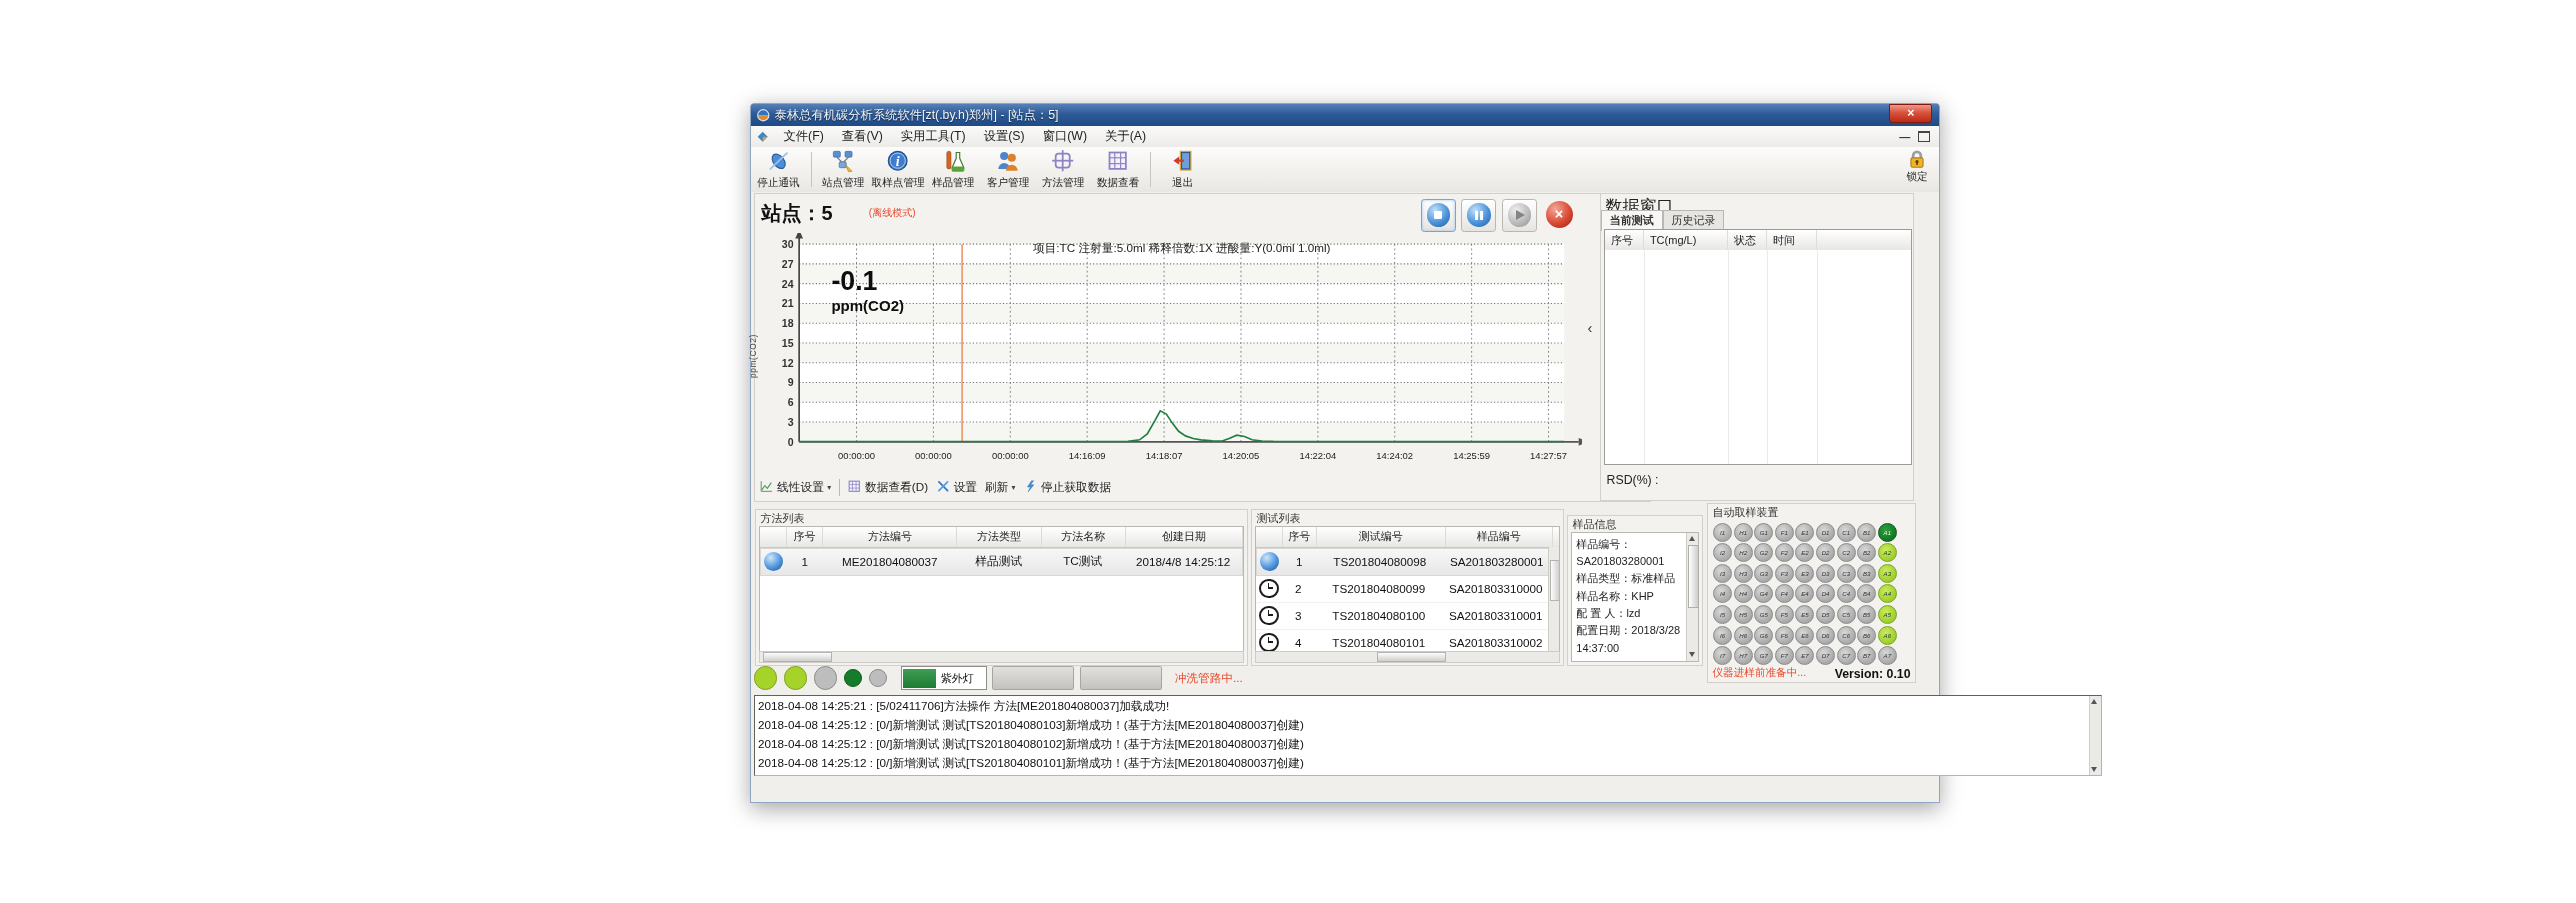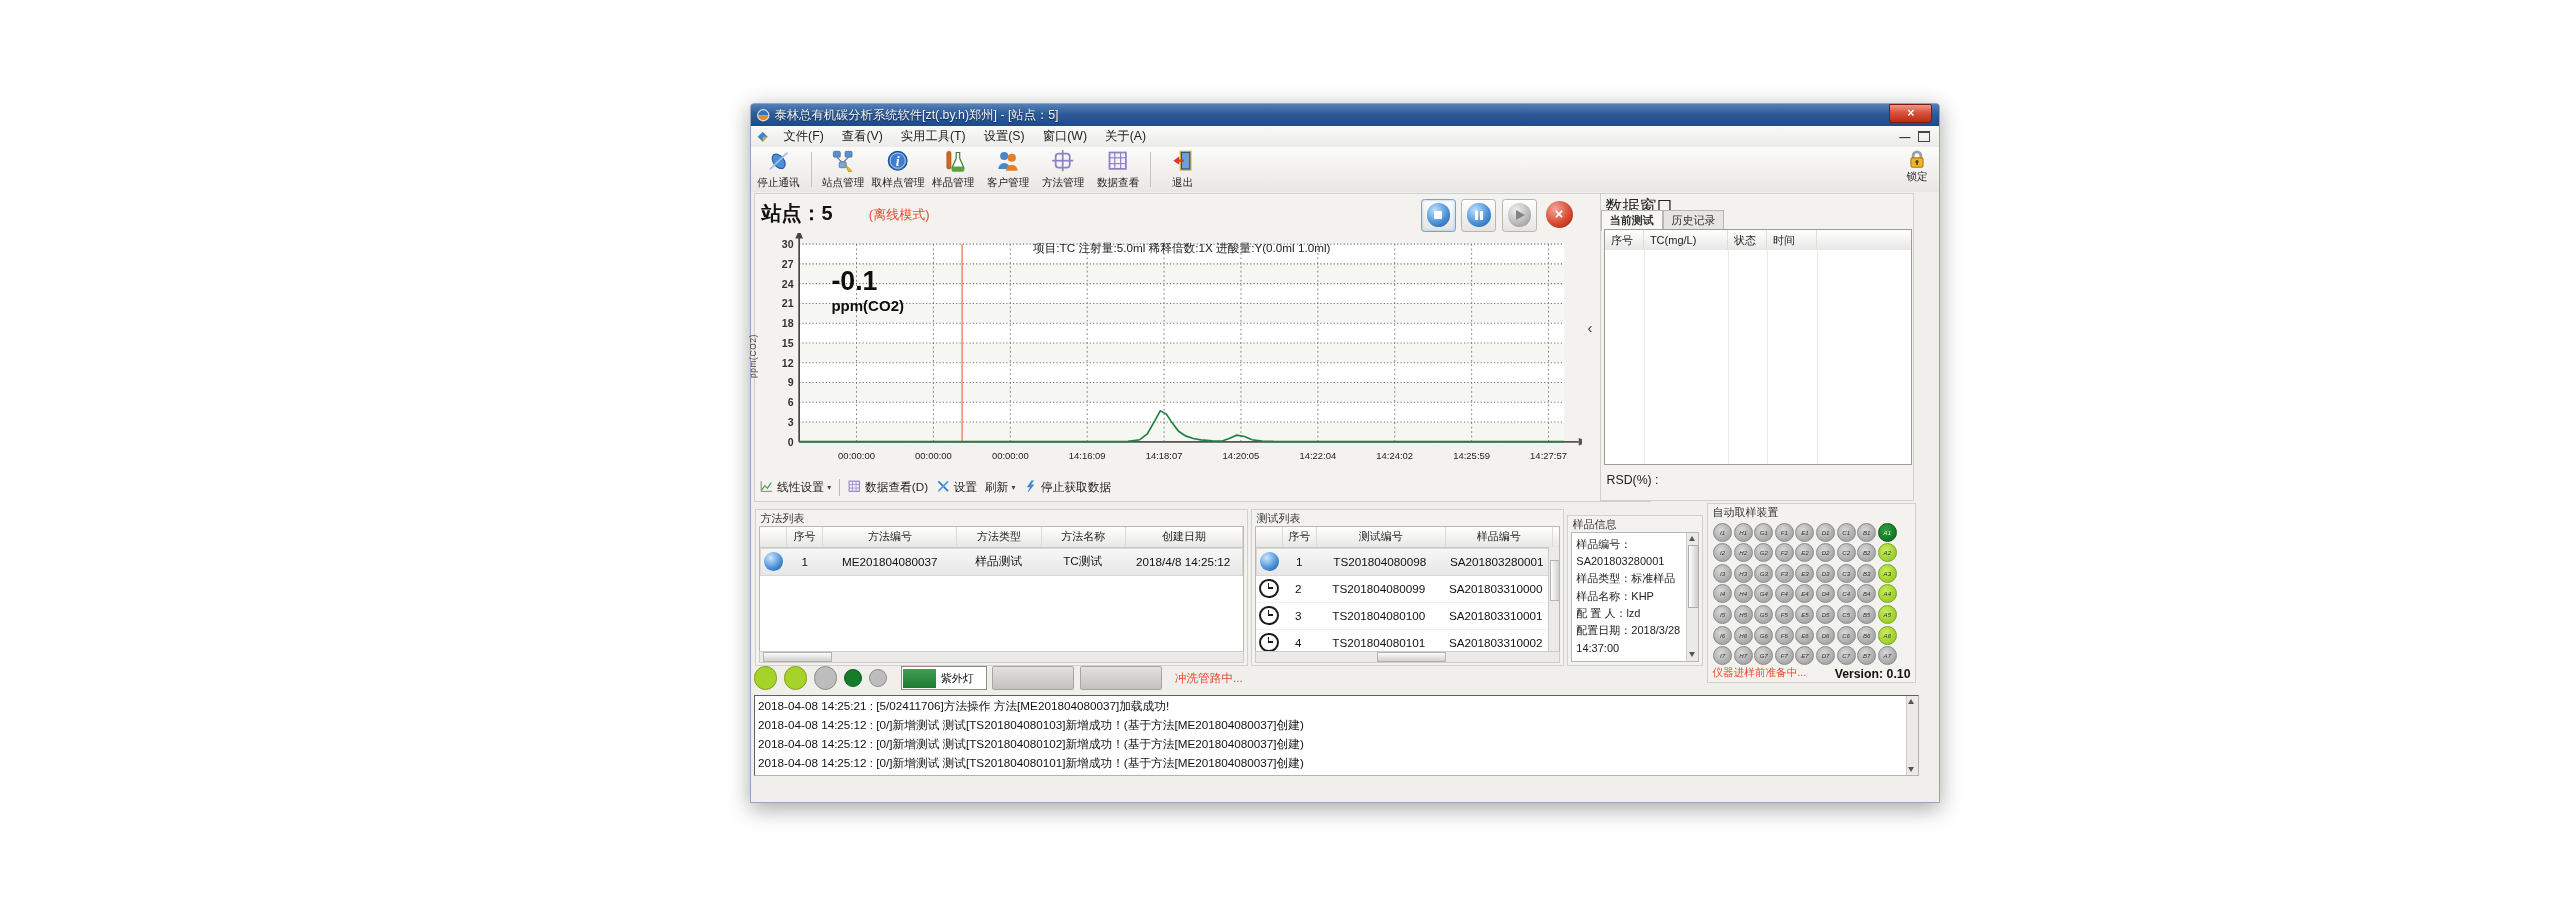--- a/index.html
+++ b/index.html
@@ -33,21 +33,21 @@
   .tb-label{font-size:10.6px;color:#222;white-space:nowrap;}
   .tb-sep{width:0.6px;height:35px;background:#c7c4bf;margin:0 4.5px;}
   .lock-btn{position:absolute;right:11px;top:1.1px;display:flex;flex-direction:column;align-items:center;}
   .lock-btn svg{width:22px;height:22px;}
   
   .client{position:absolute;left:0;top:88px;right:0;bottom:0;background:#f0efec;}
   .panel{position:absolute;box-sizing:border-box;}
   
   #station{left:2.8px;top:1.1px;width:897px;height:309px;background:#f3f2ef;border:0.6px solid #d2d0cb;}
   .station-name{position:absolute;left:6.7px;top:5.6px;font-size:20px;font-weight:bold;color:#111;}
-  .station-mode{position:absolute;left:114px;top:12.3px;font-size:13px;color:#e8472b;}
+  .station-mode{position:absolute;left:114px;top:12.3px;font-size:10px;color:#e8472b;}
   .run-btns{position:absolute;left:666px;top:4.5px;display:flex;gap:5.6px;}
   .run-btn{width:33px;height:31px;border:0.6px solid #b9b6b0;border-radius:3.3px;
        background:linear-gradient(180deg,#ffffff,#e6e4e0);display:flex;align-items:center;justify-content:center;}
   .run-btn.focused{border:1.1px solid #6aa7e0;box-shadow:0 0 3.3px #9cc6ee inset;}
   .run-btn.flat{border:none;background:none;}
   .orb{width:23.4px;height:23.4px;border-radius:50%;display:flex;align-items:center;justify-content:center;}
   .orb.blue{background:radial-gradient(circle at 35% 30%,#bfe0fa,#4c93d9 55%,#1e5ca4);}
   .orb.gray{background:radial-gradient(circle at 35% 30%,#efefef,#bdbdbd 55%,#8f8f8f);}
   .orb.red{width:27px;height:27px;background:radial-gradient(circle at 35% 30%,#f3a79b,#d94a33 55%,#9c1d0c);}
   .glyph-stop{width:7.8px;height:7.8px;background:#fff;border-radius:1.1px;}
@@ -127,21 +127,21 @@
   .led.lit{background:#a6d32a;border-color:#7f9f22;}
   .led.off{background:#bdbdbd;}
   .led.dark{background:#157c2a;border-color:#0e5a1e;}
   #uv-box{width:84px;height:22px;border:0.6px solid #8f8d88;background:#fff;display:flex;align-items:center;margin:0 4.5px 0 7.8px;}
   #uv-fill{height:19px;background:linear-gradient(180deg,#3f9e52,#1d7c33);margin:1.1px;}
   #uv-label{font-size:11px;color:#111;padding-left:3.3px;white-space:nowrap;}
   .gray-progress{width:80px;height:22px;border:0.6px solid #a7a5a0;border-radius:1.7px;margin-right:6.7px;
        background:linear-gradient(180deg,#e2e1df,#c4c2bf);}
   #flush-text{font-size:11.7px;color:#e8472b;margin-left:5.6px;white-space:nowrap;}
   
-  #log{position:absolute;left:2.8px;top:503px;width:1165px;height:81px;background:#fff;
+  #log{position:absolute;left:2.8px;top:503px;width:1348px;height:81px;background:#fff;
        border:1.1px solid #b5b3ae;border-style:inset;box-sizing:border-box;overflow:hidden;}
   .log-line{font-size:11.7px;line-height:19px;padding-left:3.3px;white-space:nowrap;color:#111;}
   #log-scroll{position:absolute;right:0;top:0;bottom:0;width:11px;background:#eceae7;border-left:0.6px solid #cfccc7;}
   
   #statusbar{position:absolute;left:0;top:587px;right:0;height:26px;background:linear-gradient(180deg,#f4f3f1,#e6e4e0);
        border-top:1.1px groove #d8d6d2;display:flex;align-items:center;}
   #sb-datetime{font-size:13px;font-weight:bold;margin-left:12.3px;}
   #sb-uptime{font-size:13px;font-weight:bold;margin-left:67px;}
   #sb-stars{margin-left:auto;margin-right:56px;color:#e23b2e;font-size:13.4px;letter-spacing:2.8px;}
 </style>

